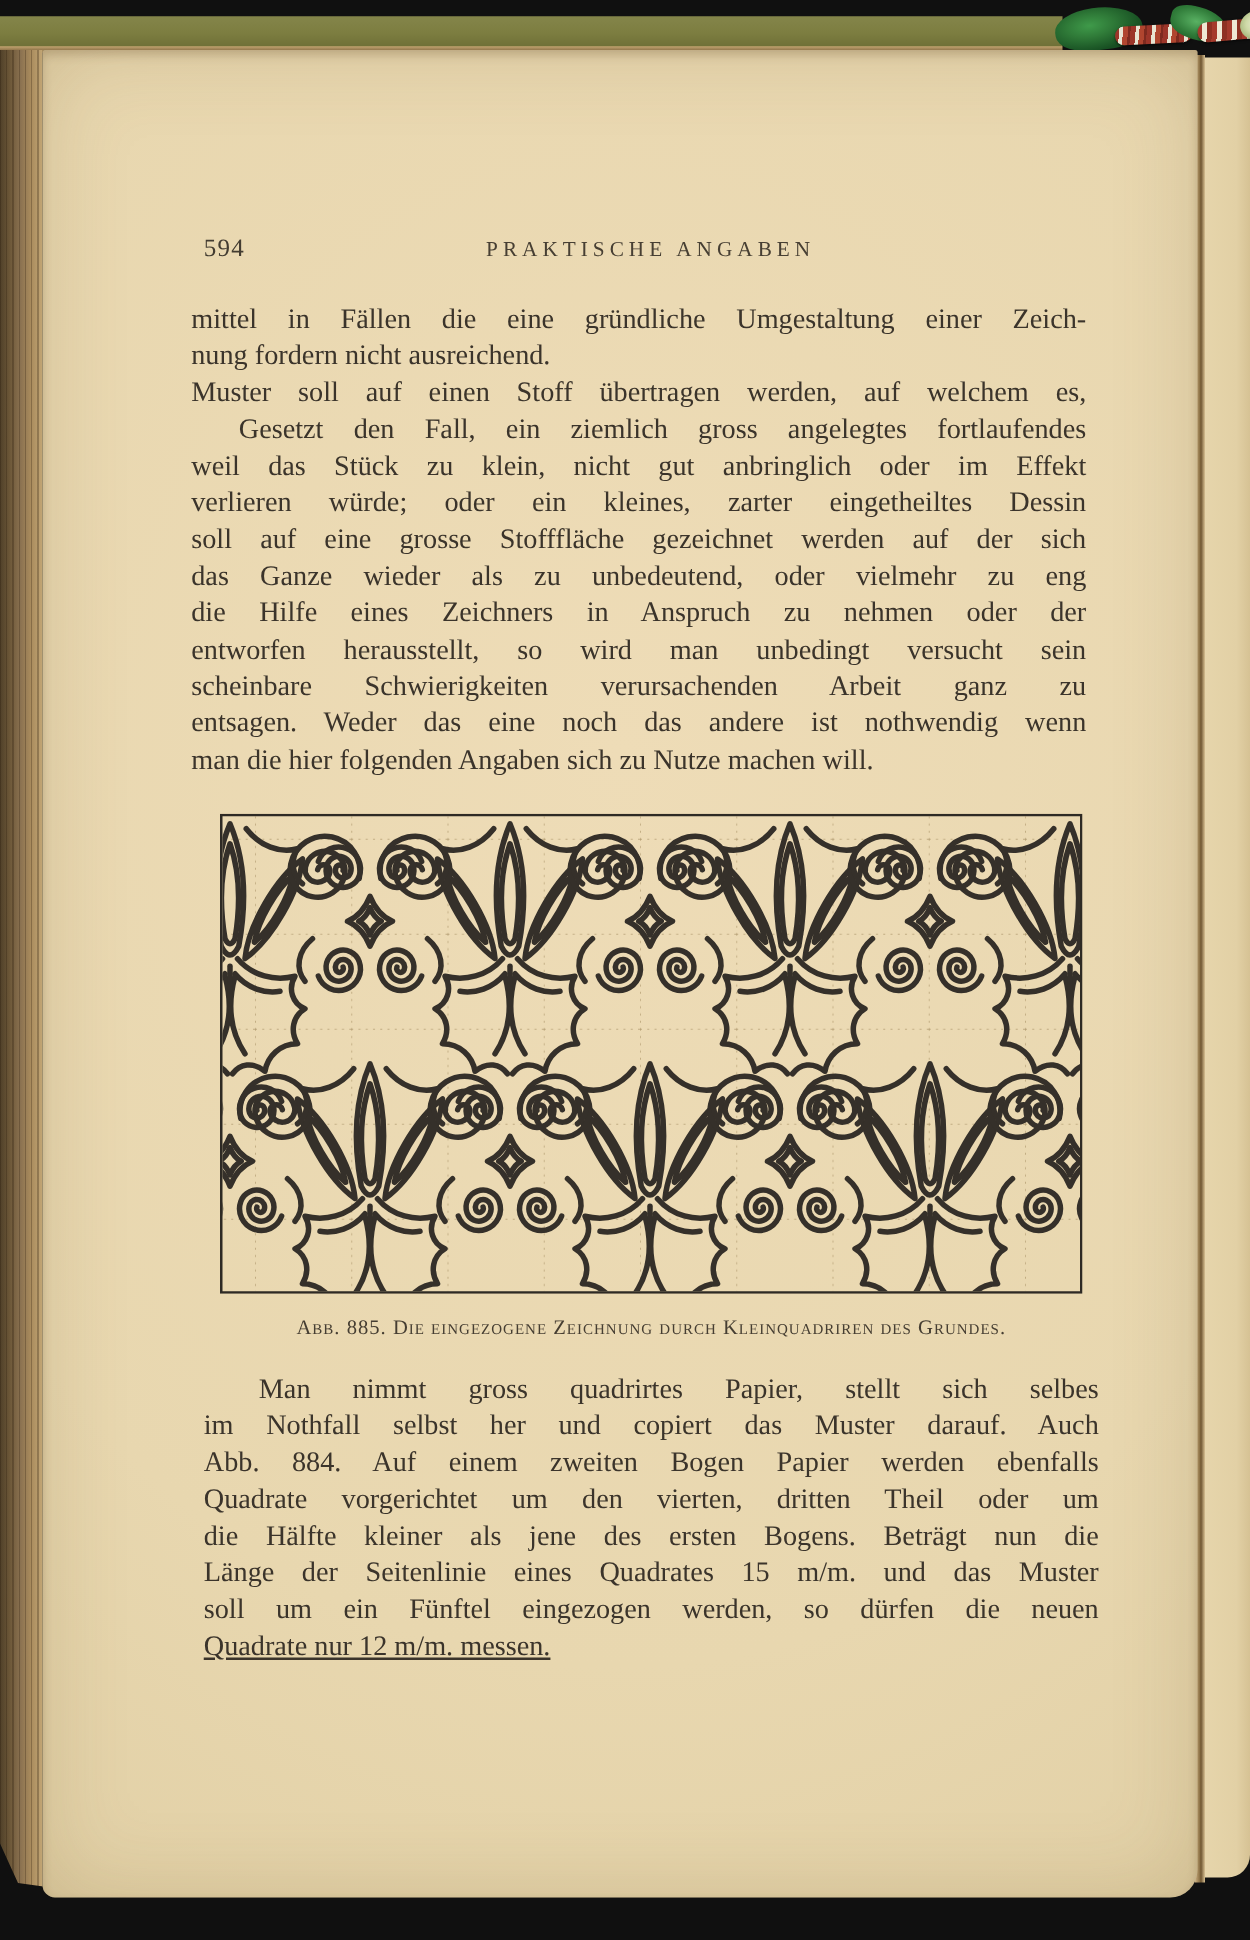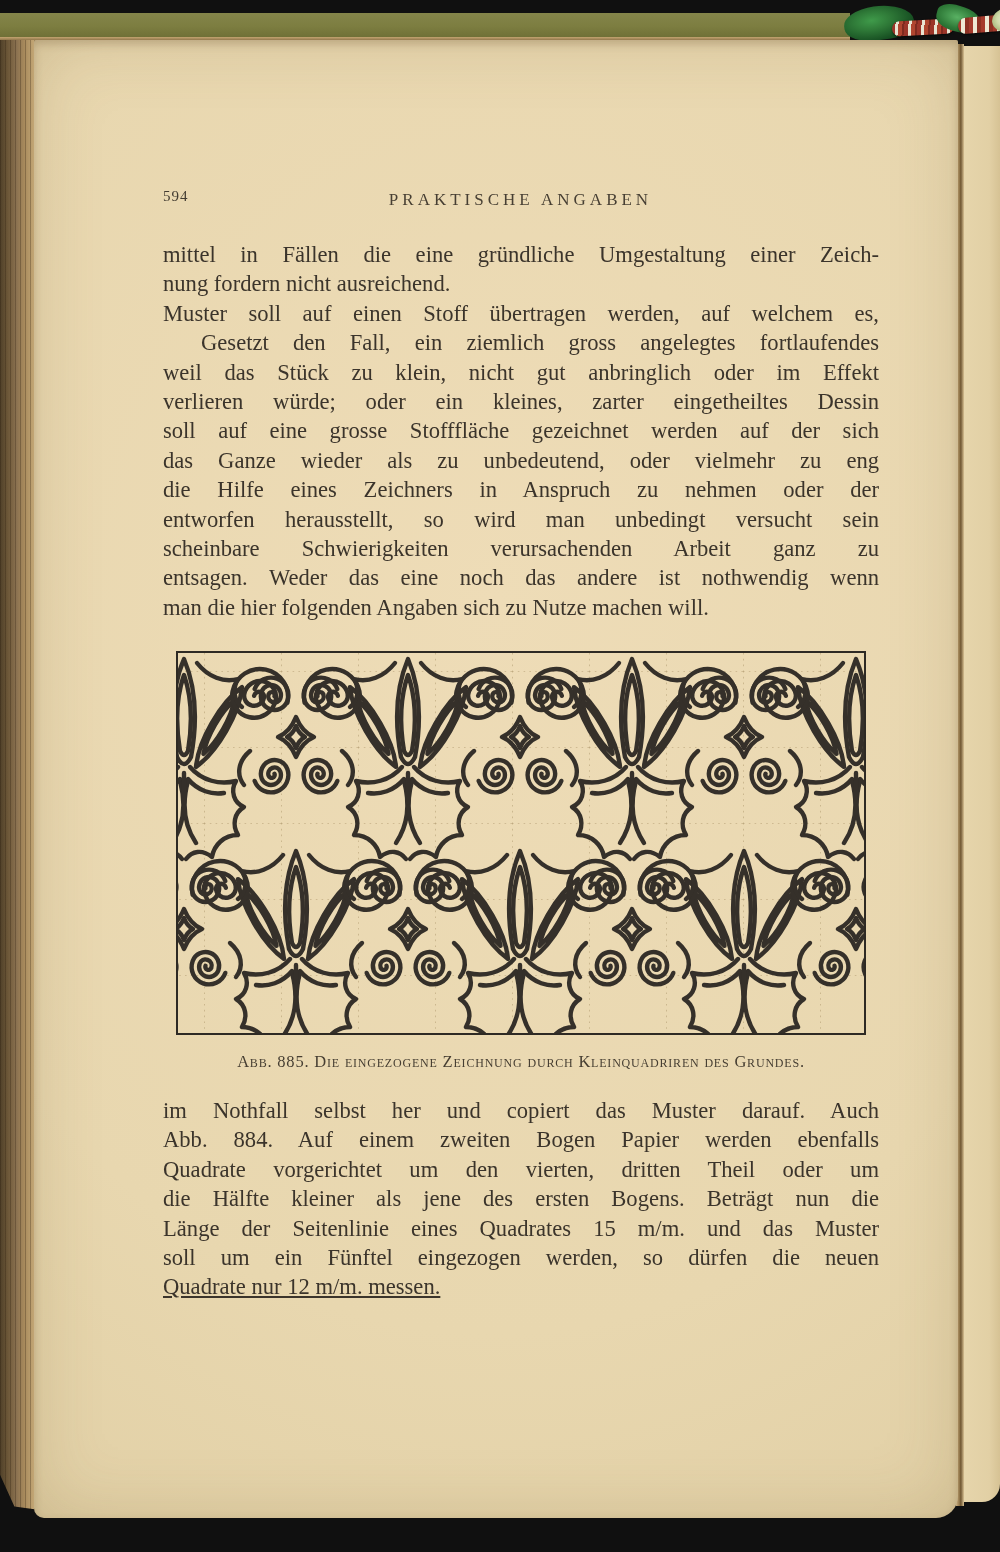--- a/index.html
+++ b/index.html
@@ -73,28 +73,28 @@
   
   .sheet{
     position:absolute;left:34px;top:40px;width:924px;height:1478px;
     background:radial-gradient(120% 90% at 50% 38%, #eedcb7 0%, #e8d7af 55%, #ddcb9f 100%);
     box-shadow:inset 0 0 70px rgba(115,88,40,.20), inset 0 4px 8px rgba(90,65,30,.25);
     border-radius:2px 2px 22px 10px;
     color:var(--ink);
   }
   .runhead{position:absolute;top:148px;left:129px;width:715px;height:30px;}
   .pagenum{
-    position:absolute;left:0;top:0;font-size:15px;letter-spacing:1px;color:#433c31;
+    position:absolute;left:0;top:0;font-size:20px;letter-spacing:1px;color:#433c31;
   }
   .headtitle{
     position:absolute;left:0;right:0;top:2px;text-align:center;
     font-size:17px;letter-spacing:4px;color:#473f33;
   }
   .bodytext{
-    position:absolute;left:129px;top:200px;width:716px;
+    position:absolute;left:119px;top:200px;width:716px;
     font-size:22.6px;line-height:29.4px;color:#3b342b;
   }
   .bodytext .line{white-space:nowrap;}
   .bodytext .j{text-align:justify;text-align-last:justify;white-space:normal;}
   .bodytext .last{text-align:left;text-align-last:left;}
   .bodytext .ind{padding-left:38px;}
   
   .figure{
     position:absolute;left:142px;top:611px;width:690px;height:384px;
   }
@@ -221,20 +221,21 @@
         <use href="#between" transform="translate(680,278)"></use>
       </g>
       <rect x="1" y="1" width="688" height="382" fill="none" stroke="#2e2a24" stroke-width="2"></rect>
     </svg>
   </div>
 
   <div class="caption">Abb. 885. Die eingezogene Zeichnung durch Kleinquadriren des Grundes.</div>
 
   <div class="bodytext2" id="body-bottom">
       <div>
+        <div class="line j ind">Man nimmt gross quadrirtes Papier, stellt sich selbes</div>
         <div class="line j">im Nothfall selbst her und copiert das Muster darauf.  Auch</div>
         <div class="line j">Abb. 884.  Auf einem zweiten Bogen Papier werden ebenfalls</div>
         <div class="line j">Quadrate vorgerichtet um den vierten, dritten Theil oder um</div>
         <div class="line j">die Hälfte kleiner als jene des ersten Bogens.  Beträgt nun die</div>
         <div class="line j">Länge der Seitenlinie eines Quadrates 15 m/m. und das Muster</div>
         <div class="line j">soll um ein Fünftel eingezogen werden, so dürfen die neuen</div>
         <div class="line last">Quadrate nur 12 m/m. messen.</div>
       </div>
     </div>
 </div>

